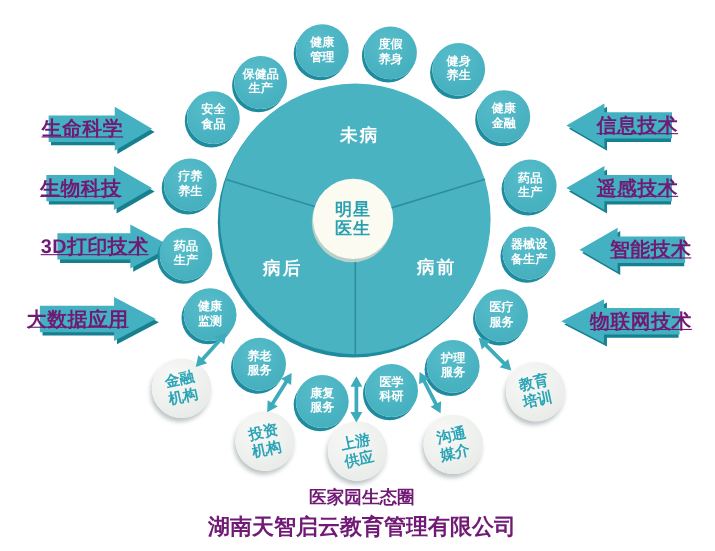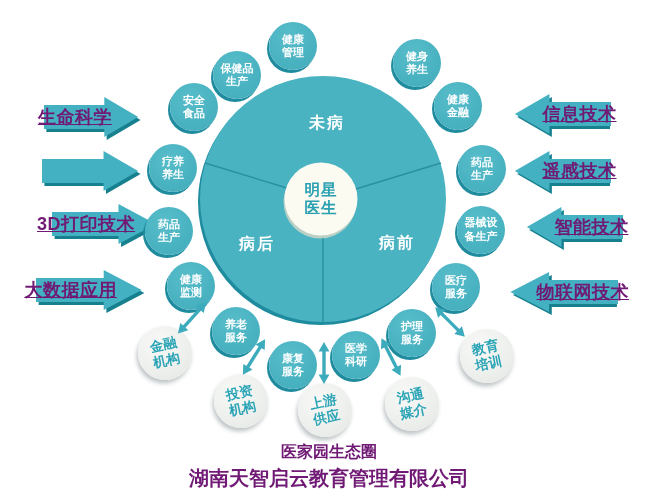--- a/index.html
+++ b/index.html
@@ -77,20 +77,24 @@
       <span>食品</span>
     </div>
   <div class="sat" style="left:213px;top:51px">
       <span>保健品</span>
       <span>生产</span>
     </div>
   <div class="sat" style="left:269px;top:22px">
       <span>健康</span>
       <span>管理</span>
     </div>
+  <div class="sat" style="left:331px;top:24px">
+      <span>度假</span>
+      <span>养身</span>
+    </div>
   <div class="sat" style="left:393px;top:39px">
       <span>健身</span>
       <span>养生</span>
     </div>
   <div class="sat" style="left:434px;top:82px">
       <span>健康</span>
       <span>金融</span>
     </div>
   <div class="sat" style="left:458px;top:145px">
       <span>药品</span>
@@ -159,20 +163,21 @@
         <polygon points="2.5,13 66.5,13 66.5,5 102.5,25 66.5,45 66.5,37 2.5,37" fill="#17808f"></polygon>
         <polygon points="0,10 64,10 64,2 100,22 64,42 64,34 0,34" fill="#43b1c1"></polygon>
       </svg>
     <span class="arrow-label">生命科学</span>
   </div>
   <div class="arrow left" style="left:42px;top:149px;width:100px">
     <svg viewBox="0 0 104 46" preserveAspectRatio="none">
         <polygon points="2.5,13 66.5,13 66.5,5 102.5,25 66.5,45 66.5,37 2.5,37" fill="#17808f"></polygon>
         <polygon points="0,10 64,10 64,2 100,22 64,42 64,34 0,34" fill="#43b1c1"></polygon>
       </svg>
+    <span class="arrow-label">生物科技</span>
   </div>
   <div class="arrow left" style="left:52px;top:202px;width:108px">
     <svg viewBox="0 0 104 46" preserveAspectRatio="none">
         <polygon points="2.5,13 66.5,13 66.5,5 102.5,25 66.5,45 66.5,37 2.5,37" fill="#17808f"></polygon>
         <polygon points="0,10 64,10 64,2 100,22 64,42 64,34 0,34" fill="#43b1c1"></polygon>
       </svg>
     <span class="arrow-label">3D打印技术</span>
   </div>
   <div class="arrow left" style="left:36px;top:268px;width:110px">
     <svg viewBox="0 0 104 46" preserveAspectRatio="none">

